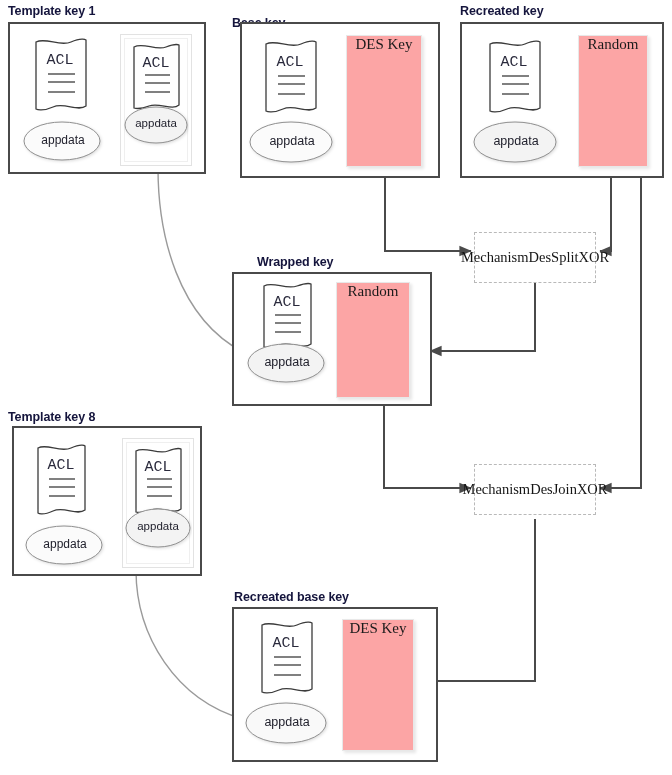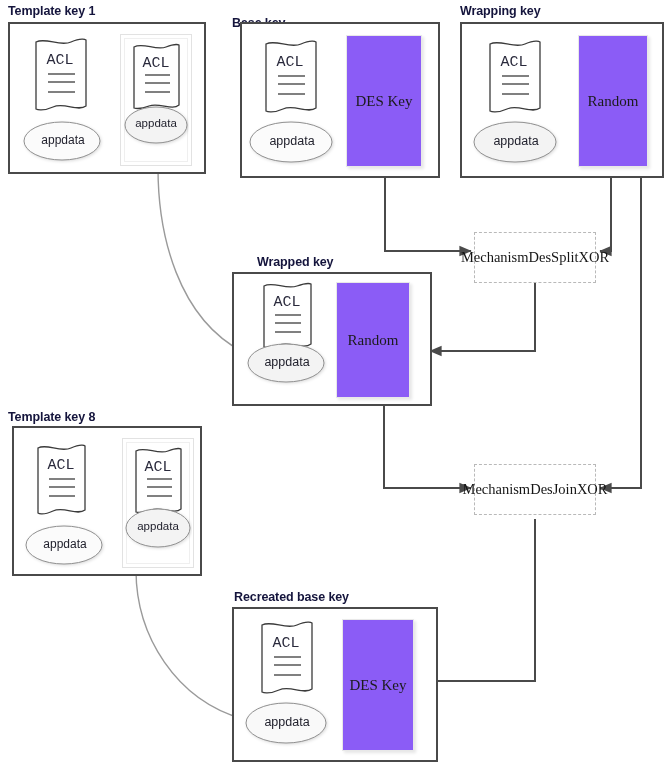--- a/index.html
+++ b/index.html
@@ -86,26 +86,26 @@
     text-align: center;
     font-family: "Liberation Sans", sans-serif;
     color: #22222e;
     white-space: nowrap;
     pointer-events: none;
   }
 
   
   .keyrect {
     position: absolute;
-    background: #8b5cf6;
+    background: #fca5a5;
     border: 1px solid #e8e8e8;
     box-shadow: 2px 2px 3px rgba(0,0,0,0.10);
     box-sizing: border-box;
     display: flex;
-    align-items: center;
+    align-items: flex-start;
     justify-content: center;
   }
   .keyrect-label {
     font-family: "Liberation Serif", serif;
     font-size: 15px;
     color: #1b1b1b;
     white-space: nowrap;
   }
 
   
@@ -221,21 +221,21 @@
         <ellipse cx="43" cy="22" rx="41" ry="20" fill="#fbfbfb" stroke="#8f8f8f" stroke-width="1" style="filter:drop-shadow(1.5px 1.5px 1.5px rgba(0,0,0,0.14))"></ellipse>
       </svg>
       <div class="oval-label" style="top:14px; font-size:12.5px;">appdata</div>
     </div>
 
     <div class="keyrect" style="left:104px; top:11px; width:76px; height:132px;">
       <span class="keyrect-label">DES Key</span>
     </div>
   </div>
 
-  <div class="group-title" style="left:460px; top:4px;">Wrapping key</div>
+  <div class="group-title" style="left:460px; top:4px;">Recreated key</div>
   <div class="group" style="left:460px; top:22px; width:204px; height:156px;">
 
     <div class="doc" style="left:22px; top:14px;">
       <svg width="60" height="82" viewBox="0 0 60 82">
         <path d="M6 6 C16 1, 30 11, 41 6 C52 1, 56 4, 56 4
                  L56 70 C48 76, 34 66, 23 71 C12 76, 6 73, 6 73 Z" fill="#ffffff" stroke="#3b3b3b" stroke-width="1.3"></path>
         <line x1="18" y1="38" x2="45" y2="38" stroke="#3b3b3b" stroke-width="1.3"></line>
         <line x1="18" y1="46" x2="45" y2="46" stroke="#3b3b3b" stroke-width="1.3"></line>
         <line x1="18" y1="56" x2="45" y2="56" stroke="#3b3b3b" stroke-width="1.3"></line>
       </svg>

